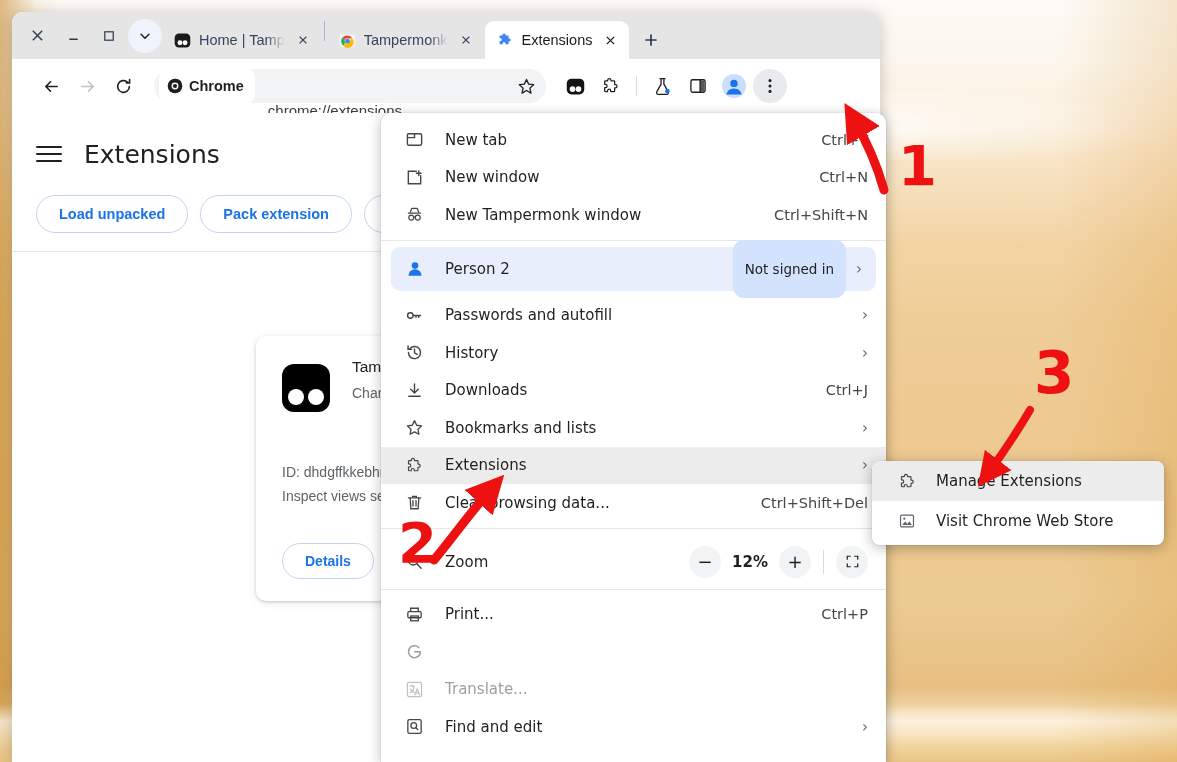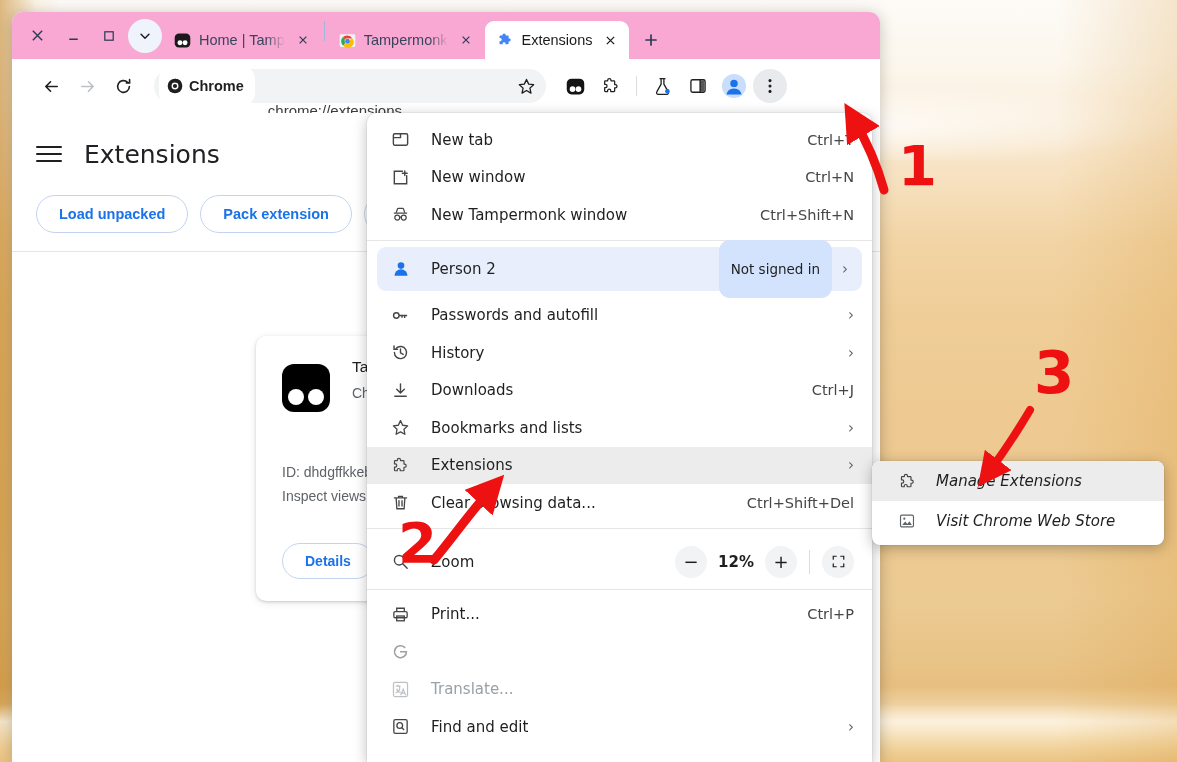--- a/index.html
+++ b/index.html
@@ -53,21 +53,21 @@
     position: absolute; left: 12px; top: 12px;
     width: 868px; height: 750px;
     background: #ffffff;
     border-top-left-radius: 11px; border-top-right-radius: 11px;
     box-shadow: 0 2px 16px rgba(0,0,0,.22);
     overflow: hidden;
   }
 
   
   #tabstrip {
-    height: 47px; background: #f9a8d4;
+    height: 47px; background: #e5e5e5;
     display: flex; align-items: flex-end; position: relative;
   }
   .winctrls { display:flex; align-items:center; height:47px; padding-left: 8px; gap: 2px; }
   .winbtn {
     width: 34px; height: 34px; border-radius: 50%;
     display:flex; align-items:center; justify-content:center;
     color:#2b3a52; font-size: 15px; cursor: default;
   }
   .winbtn.active { background:#eef3fc; }
   .winbtn svg { display:block; }
@@ -150,21 +150,21 @@
   #cardmeta { position:absolute; left:26px; top:128px; }
   #cardbtns { position:absolute; left:26px; bottom:22px; display:flex; gap:14px; }
   .cardbtn {
     height:36px; border:1px solid #c3d4f0; border-radius:18px; padding: 0 22px;
     display:flex; align-items:center; color:#1a73e8; font-size:14px; font-weight:700;
     background:#fff; white-space:nowrap;
   }
 
   
   #appmenu {
-    position:absolute; left: 367px; top: 113px;
+    position:absolute; left: 381px; top: 113px;
     width: 505px; height: 649px;
     background:#fff; border-radius: 10px 10px 0 0;
     box-shadow: 0 3px 14px rgba(0,0,0,.26), 0 0 0 1px rgba(0,0,0,.04);
     overflow: hidden;
     font-family: "DejaVu Sans", sans-serif;
     z-index: 40;
   }
   .mi {
     height: 37.5px; display:flex; align-items:center;
     padding-left: 24px; padding-right: 18px; gap: 0;
@@ -204,21 +204,21 @@
   #zoomval { font-size:15px; font-weight:700; color:#1f1f1f; width:58px; text-align:center;}
   .zsep { width:1px; height:24px; background:#dadce0; margin: 0 12px;}
 
   
   #submenu {
     position:absolute; left: 872px; top: 461px;
     width: 292px; height: 84px;
     background:#fff; border-radius: 8px;
     box-shadow: 0 3px 14px rgba(0,0,0,.28), 0 0 0 1px rgba(0,0,0,.04);
     font-family:"DejaVu Sans", sans-serif;
-    z-index: 50; overflow:hidden;font-style:italic;
+    z-index: 50; overflow:hidden;
   }
   #submenu .mi { height: 40px; padding-left: 26px; font-size:15px;}
   #submenu .mi .mico { width:38px; }
 
   
   .anno {
     position:absolute; color:#ee1111; font-weight:700;
     font-family:"DejaVu Sans", sans-serif; z-index: 80; pointer-events:none;
   }
   #anno1 { left: 898px; top: 133px; font-size: 56px; }

